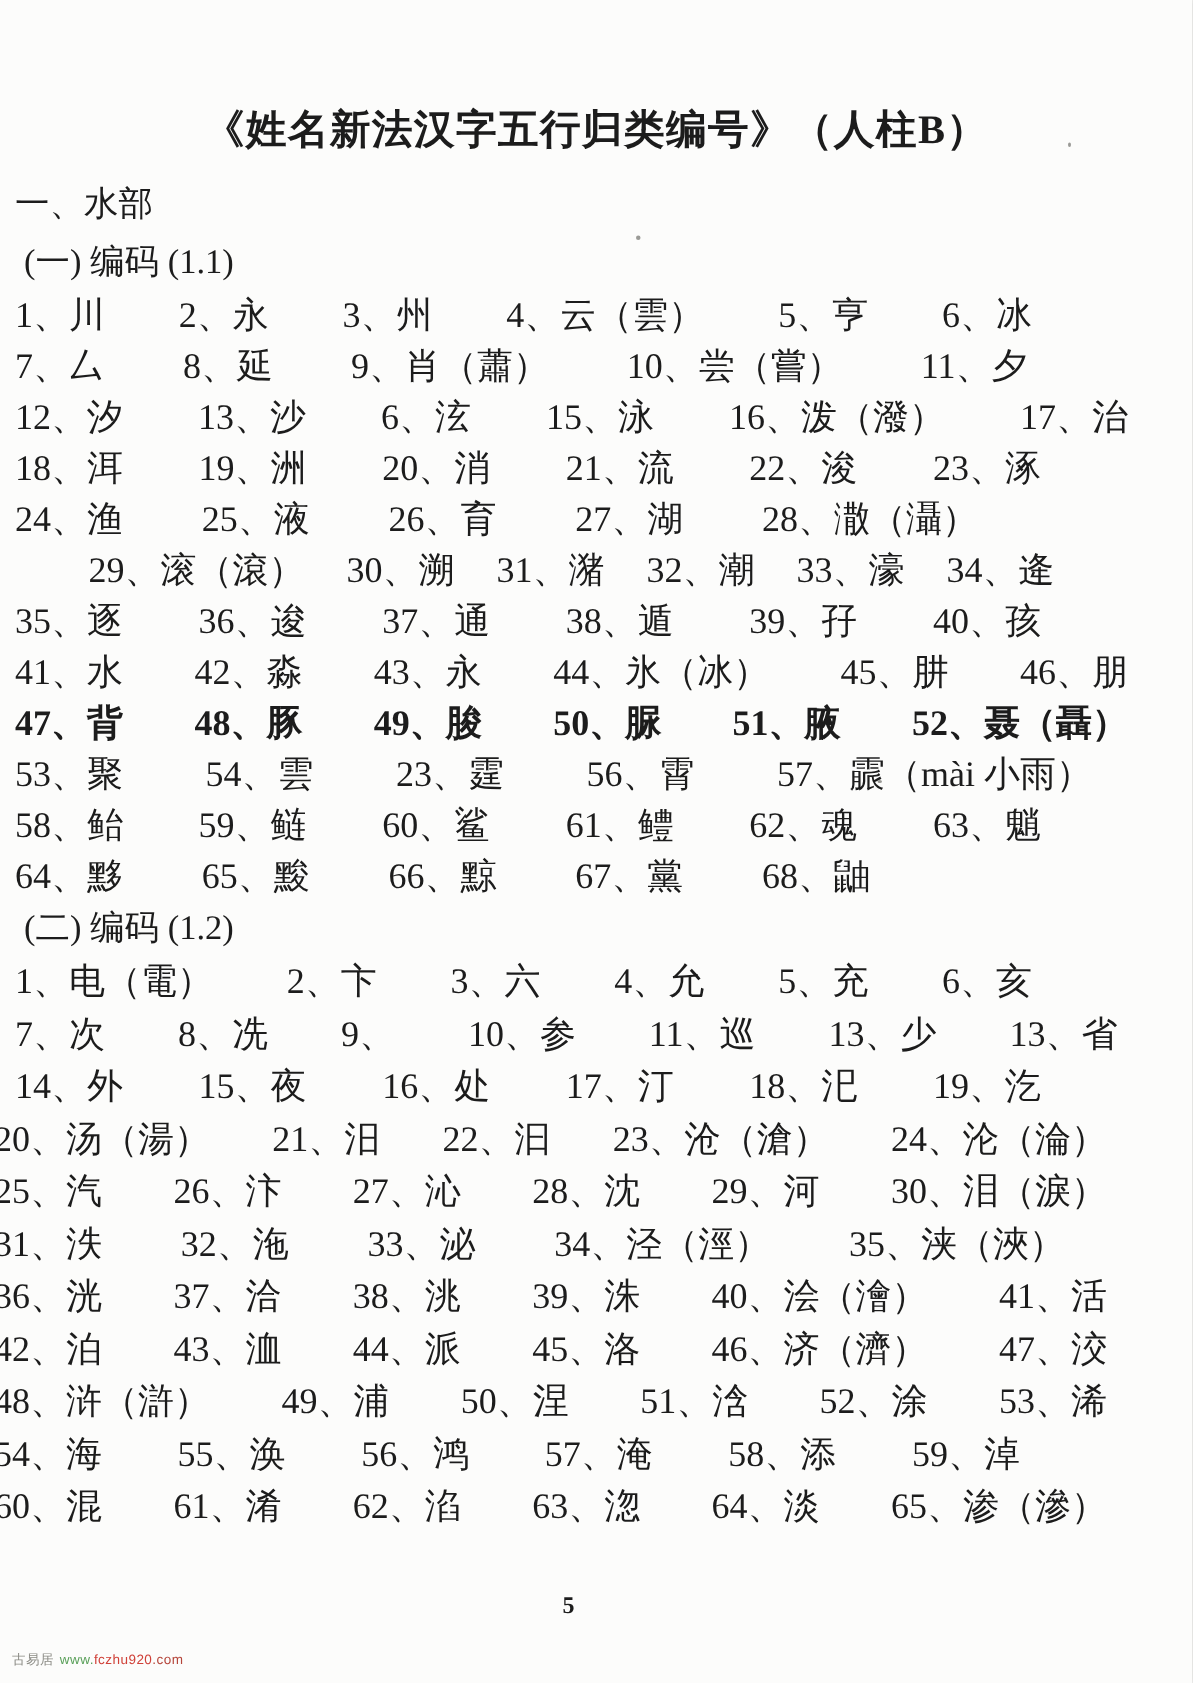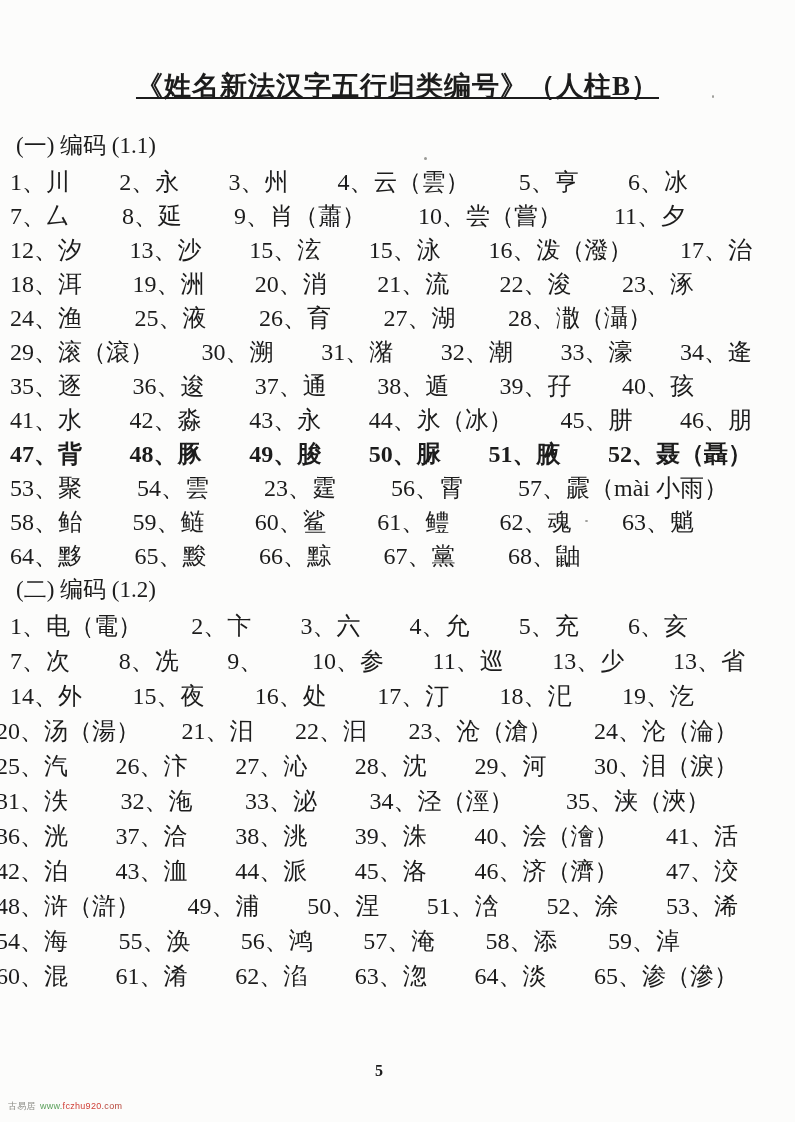--- a/index.html
+++ b/index.html
@@ -11,21 +11,20 @@
     color:#1c1c1c;
     font-family:"Liberation Serif","DejaVu Serif",serif;
     overflow:hidden;
     box-shadow:0 0 4px rgba(0,0,0,.25);
   }
   .title{
     position:absolute;top:68px;left:0;right:0;
     text-align:center;
     font-size:27px;font-weight:600;letter-spacing:1px;
     white-space:nowrap;
-    text-decoration:underline;
   }
   .body{
     position:absolute;top:118px;left:10px;right:26px;
   }
   .part-heading{
     font-size:23px;line-height:1;margin:6px 0 10px 0;
   }
   .code-heading{
     font-size:23px;line-height:1;margin:16px 0 13px 6px;
   }
@@ -65,20 +64,21 @@
   .speck.s4{width:2px;height:2px;left:240px;top:900px;}
 </style>
 </head>
 <body>
 
 <div class="page">
 
   <div class="title">《姓名新法汉字五行归类编号》（人柱B）</div>
 
   <div class="body">
+    <div class="part-heading">一、水部</div>
     <div id="sections-host">
         <div class="sec-1">
           <div class="code-heading">(一) 编码 (1.1)</div>
           <div class="char-row" style="width: 678px;">
             <span class="list-item">1、川</span>
             <span class="list-item">2、永</span>
             <span class="list-item">3、州</span>
             <span class="list-item">4、云（雲）</span>
             <span class="list-item">5、亨</span>
             <span class="list-item">6、冰</span>
@@ -86,41 +86,41 @@
           <div class="char-row" style="width: 675px;">
             <span class="list-item">7、厶</span>
             <span class="list-item">8、延</span>
             <span class="list-item">9、肖（蕭）</span>
             <span class="list-item">10、尝（嘗）</span>
             <span class="list-item">11、夕</span>
           </div>
           <div class="char-row" style="width: 742px;">
             <span class="list-item">12、汐</span>
             <span class="list-item">13、沙</span>
-            <span class="list-item">15、泫</span>
+            <span class="list-item">6、泫</span>
             <span class="list-item">15、泳</span>
             <span class="list-item">16、泼（潑）</span>
             <span class="list-item">17、治</span>
           </div>
           <div class="char-row" style="width: 684px;">
             <span class="list-item">18、洱</span>
             <span class="list-item">19、洲</span>
             <span class="list-item">20、消</span>
             <span class="list-item">21、流</span>
             <span class="list-item">22、浚</span>
             <span class="list-item">23、涿</span>
           </div>
           <div class="char-row" style="width: 642px;">
             <span class="list-item">24、渔</span>
             <span class="list-item">25、液</span>
             <span class="list-item">26、育</span>
             <span class="list-item">27、湖</span>
             <span class="list-item">28、潵（灄）</span>
           </div>
-          <div class="char-row" style="width: 742px;">
+          <div class="char-row" style="width: 742px; justify-content: center;">
             <span class="list-item">29、滚（滾）</span>
             <span class="list-item">30、溯</span>
             <span class="list-item">31、潴</span>
             <span class="list-item">32、潮</span>
             <span class="list-item">33、濠</span>
             <span class="list-item">34、逄</span>
           </div>
           <div class="char-row" style="width: 684px;">
             <span class="list-item">35、逐</span>
             <span class="list-item">36、逡</span>

